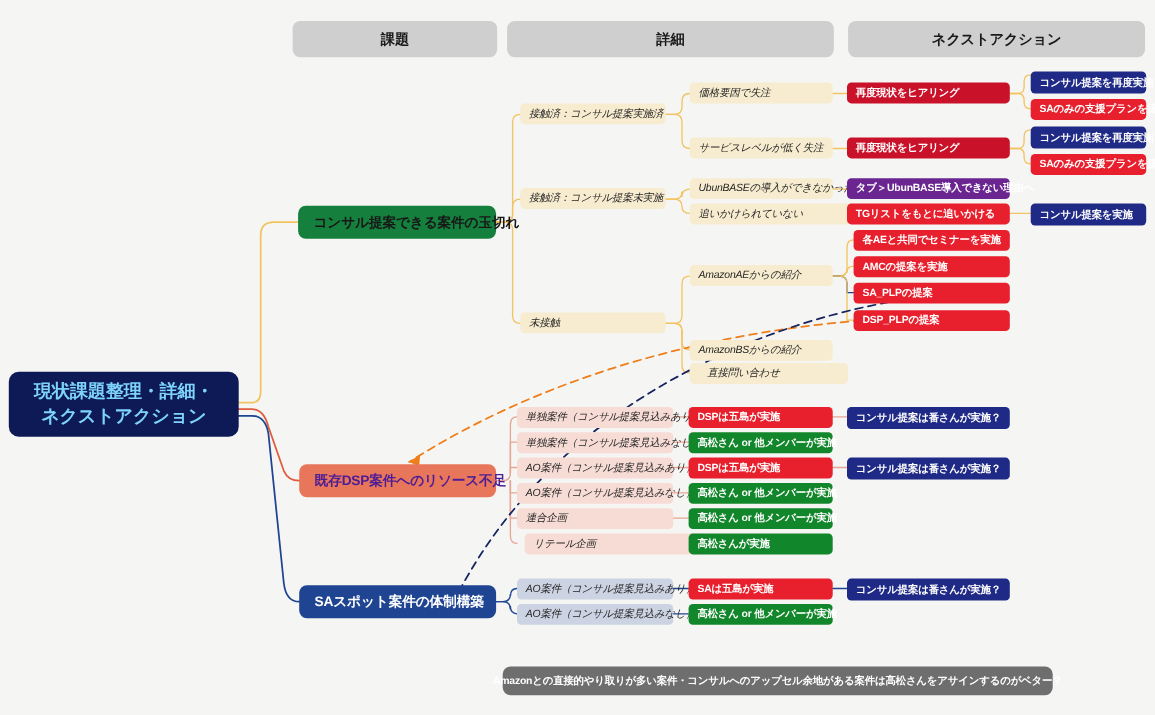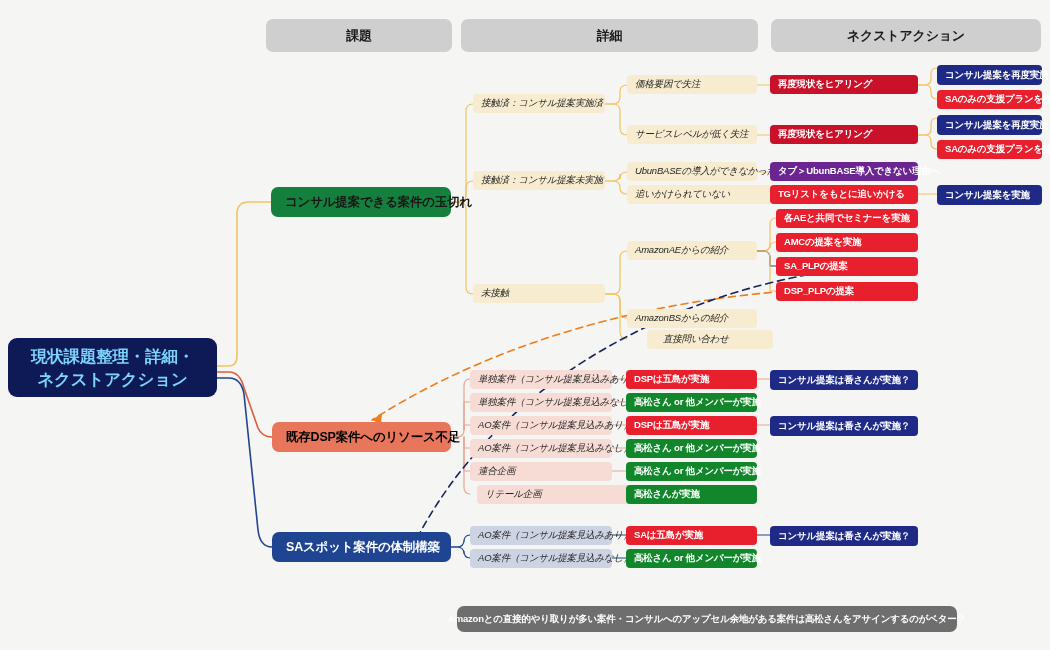--- a/index.html
+++ b/index.html
@@ -44,21 +44,21 @@
   }
 
   
   .topic{
     font-size:12.5px;font-weight:bold;
     padding:0 14px;
     height:30px;
     border-radius:7px;
   }
   .topic.amber{background:#15803d;color:#171717;}
-  .topic.salmon{background:#e8765a;color:#000000;}
+  .topic.salmon{background:#e8765a;color:#4c1d95;}
   .topic.navy{background:#1e4492;color:#ffffff;}
 
   
   .chip{
     font-size:9.5px;color:#262626;
     padding:0 8px;
     height:19px;
     border-radius:4px;
     font-style:italic;
   }
@@ -208,21 +208,21 @@
   </div>
   <div class="node chip cream" style="left:627px;top:185px;width:146px;">
     <span>追いかけられていない</span>
   </div>
   <div class="node chip cream" style="left:627px;top:241px;width:130px;">
     <span>AmazonAEからの紹介</span>
   </div>
   <div class="node chip cream" style="left:627px;top:309px;width:130px;">
     <span>AmazonBSからの紹介</span>
   </div>
-  <div class="node chip cream" style="left:647px;top:330px;width:126px;padding-left:16px;">
+  <div class="node chip cream" style="left:627px;top:330px;width:144px;padding-left:16px;">
     <span>直接問い合わせ</span>
   </div>
 
   <div class="node act crimson" style="left:770px;top:75px;width:148px;">
     <span>再度現状をヒアリング</span>
   </div>
   <div class="node act crimson" style="left:770px;top:125px;width:148px;">
     <span>再度現状をヒアリング</span>
   </div>
   <div class="node act red" style="left:770px;top:185px;width:148px;">

